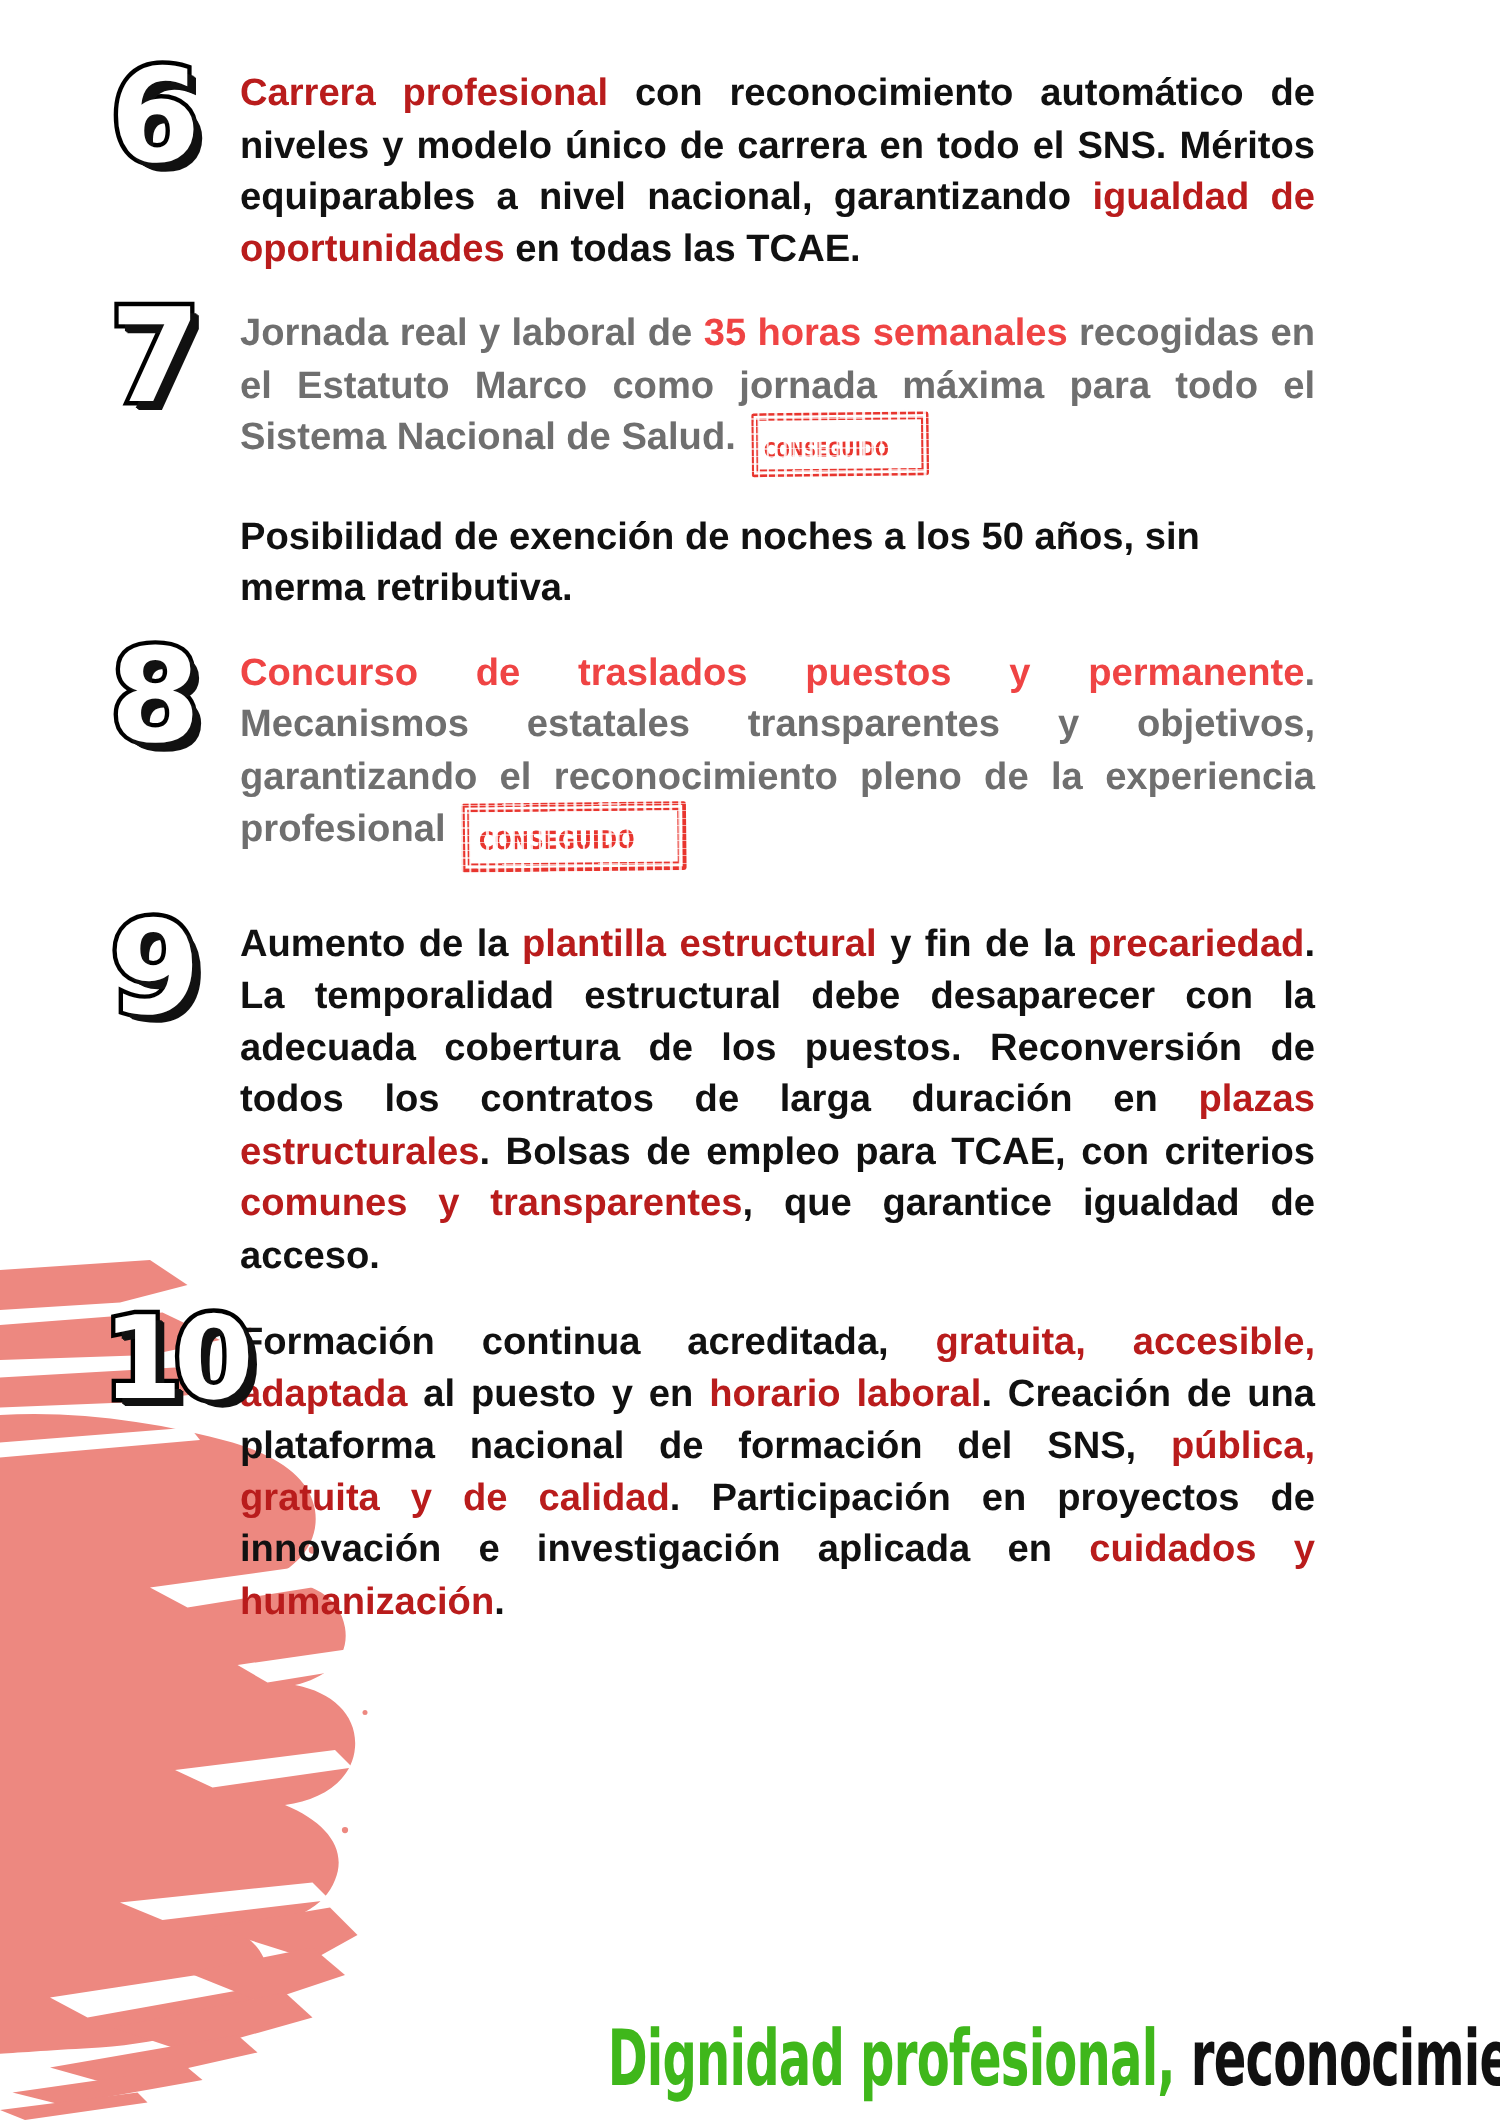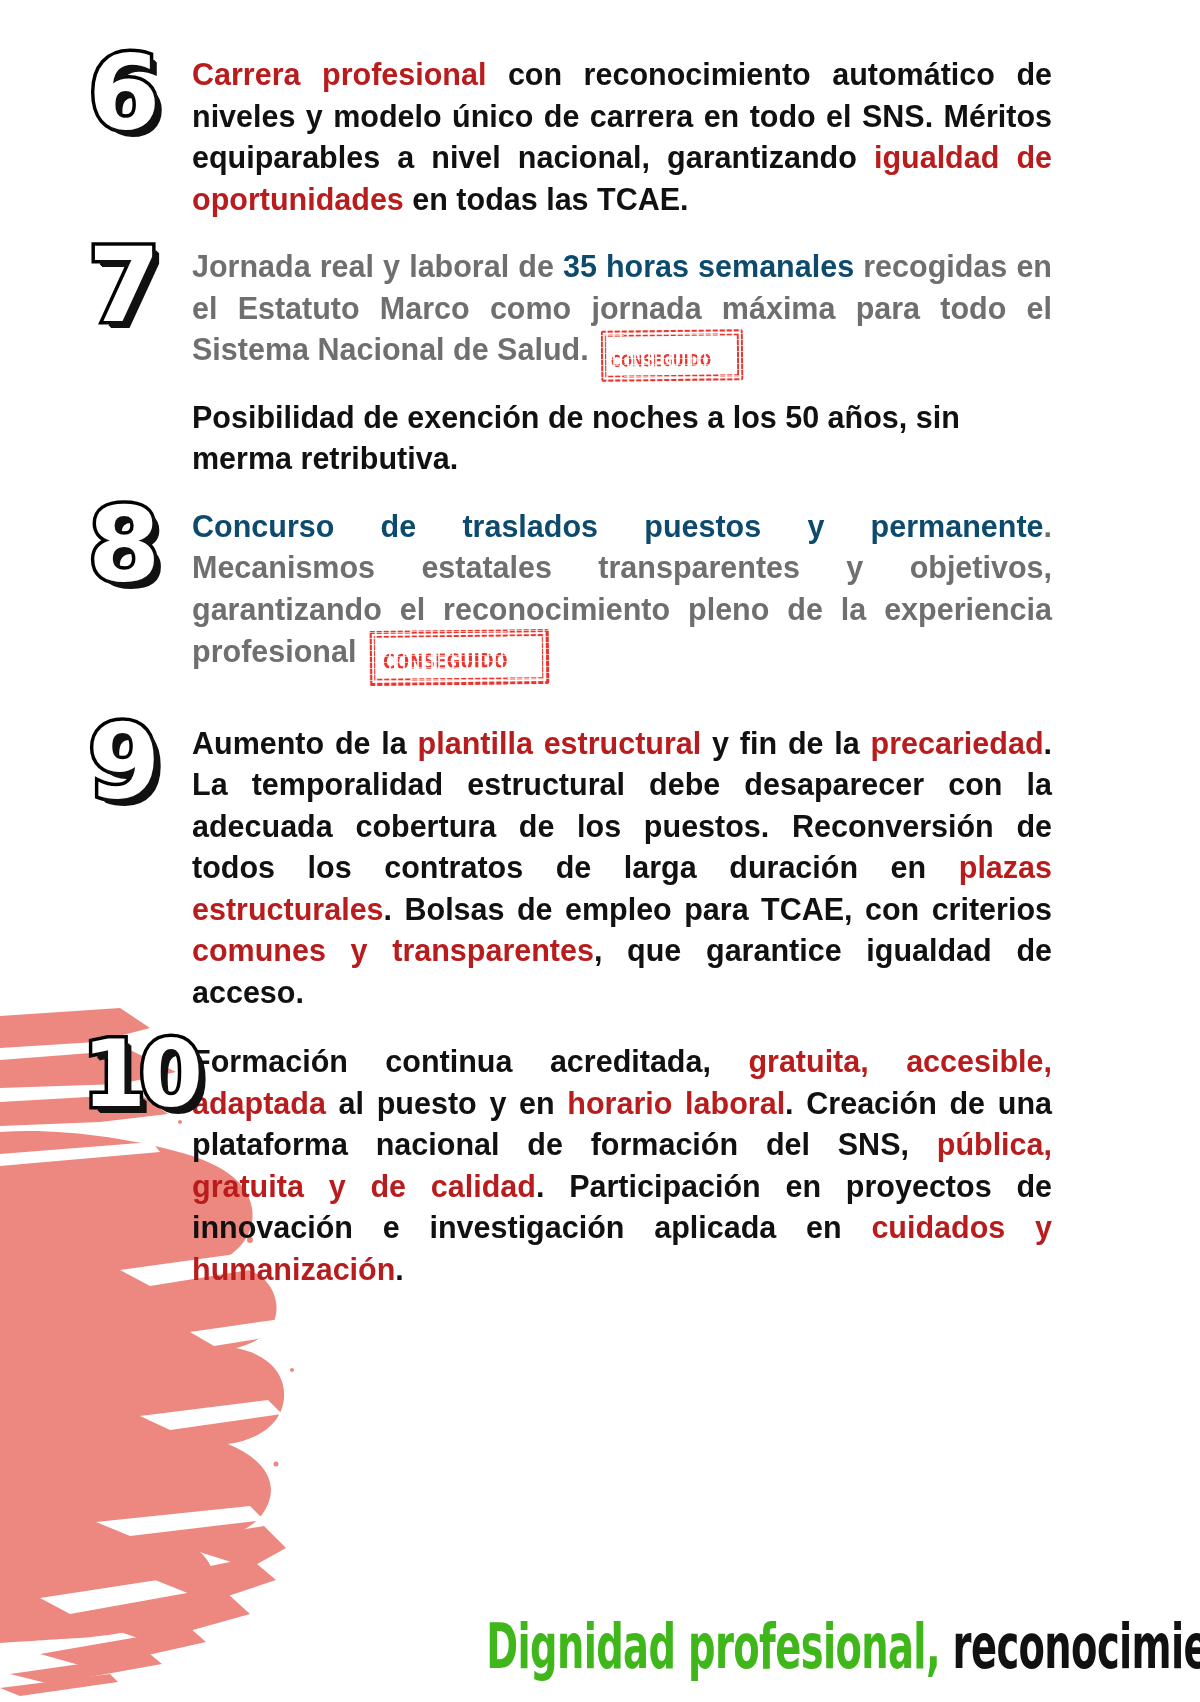--- a/index.html
+++ b/index.html
@@ -80,24 +80,24 @@
     font-family: "Liberation Sans", sans-serif;
     font-weight: bold;
     font-size: 30.5px;
     line-height: 41.5px;
     text-align: justify;
     text-justify: inter-word;
     color: #111111;
     margin: 0;
   }
   .para.faded { color: #6f6f6f; }
-  .para.sub   { text-align: left; margin-top: 16px; }
+  .para.sub   { text-align: left; margin-top: 28px; }
 
   .g  { color: #b91c1c; }          
-  .gf { color: #0c4a6e; }          
+  .gf { color: #ef4444; }          
 
   
   .stamp {
     display: inline-block;
     position: relative;
     vertical-align: -6px;
     margin: 0 4px;
     padding: 4px 11px 3px 11px;
     border: 3px solid #e8352e;
     border-radius: 2px;

